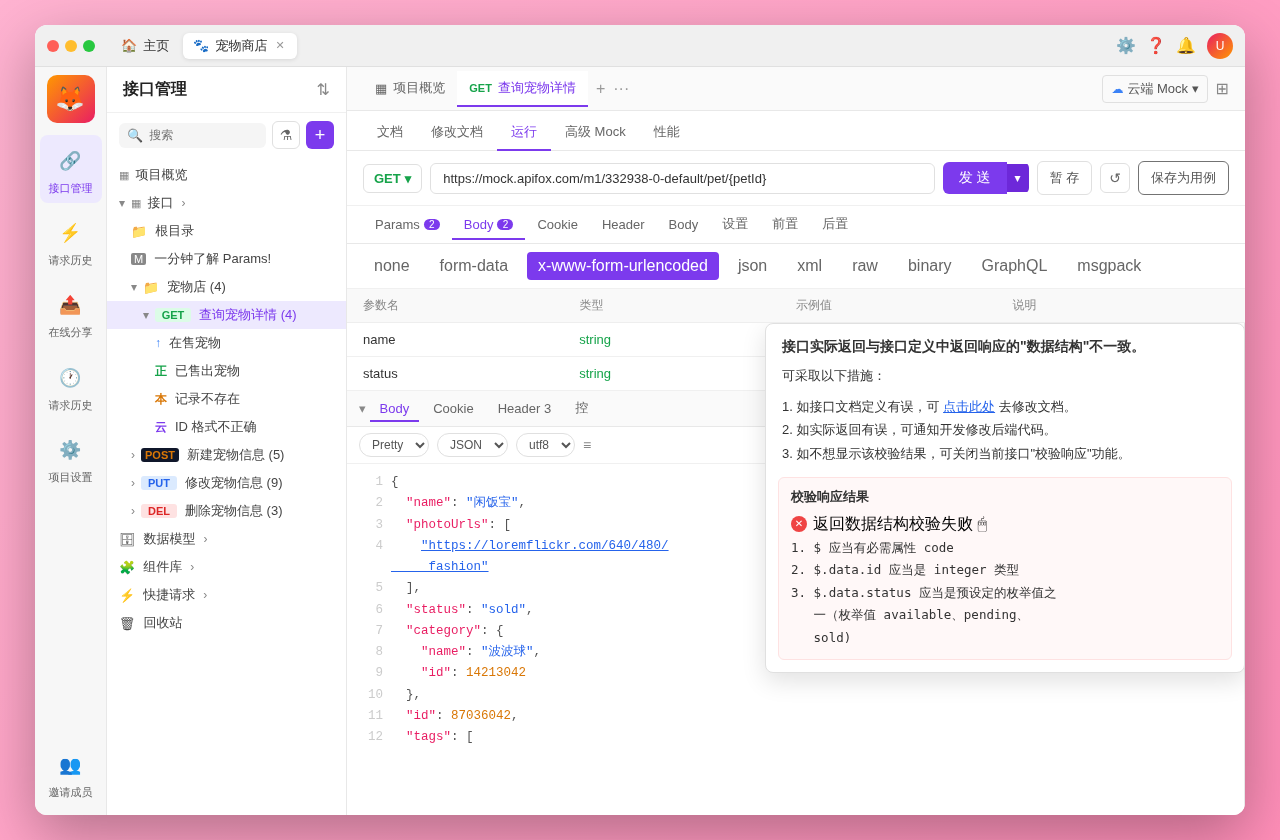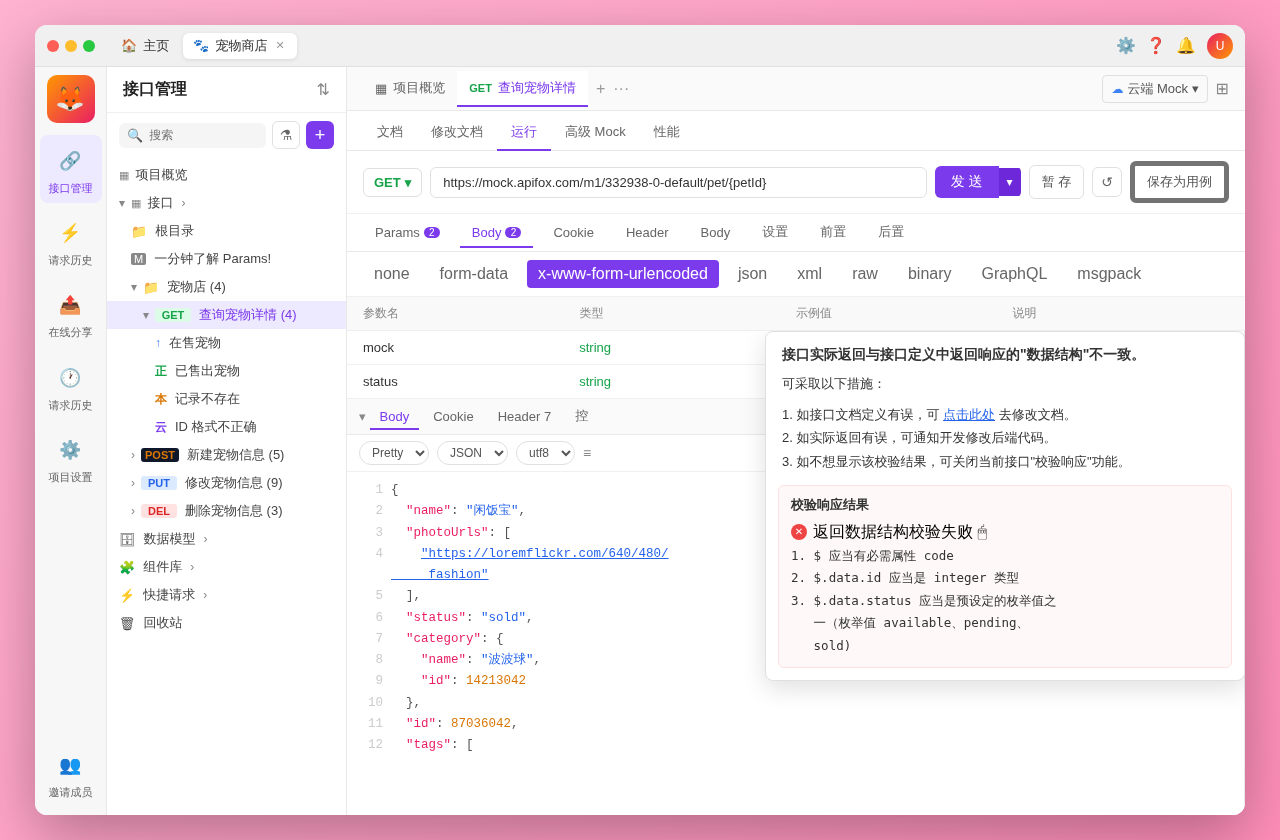--- a/index.html
+++ b/index.html
@@ -430,36 +430,36 @@
       padding: 6px 8px;
       border: 1px solid #e0e0e0;
       border-radius: 6px;
       font-size: 14px;
       color: #666;
       cursor: pointer;
       background: #fff;
     }
     .save-case-btn {
       padding: 7px 12px;
-      border: 5px solid #737373;
+      border: 1px solid #737373;
       border-radius: 6px;
       font-size: 13px;
       color: #555;
       cursor: pointer;
       background: #fff;
     }
     .params-tabs {
       display: flex;
       align-items: center;
       padding: 0 16px;
       border-bottom: 1px solid #e8e8e8;
       height: 38px;
       flex-shrink: 0;
       background: #fff;
-      gap: 8px;
+      gap: 0;
     }
     .params-tab {
       padding: 6px 12px;
       font-size: 13px;
       color: #666;
       cursor: pointer;
       border-bottom: 2px solid transparent;
       margin-bottom: -1px;
       display: flex;
       align-items: center;
@@ -937,37 +937,37 @@
         <div class="th">参数名</div>
         <div class="th">类型</div>
         <div class="th">示例值</div>
         <div class="th">说明</div>
       </div>
 
       <div class="body-response-area">
         <div class="body-panel">
 
           <div class="table-row">
-            <div class="td">mock</div>
+            <div class="td">name</div>
             <div class="td td-string">string</div>
             <div class="td"></div>
             <div class="td"></div>
           </div>
           <div class="table-row">
             <div class="td">status</div>
             <div class="td td-string">string</div>
             <div class="td"></div>
             <div class="td"></div>
           </div>
 
           <div class="body-panel-tabs">
             <span style="color:#888;font-size:13px;">▾</span>
             <div class="body-panel-tab active">Body</div>
             <div class="body-panel-tab">Cookie</div>
-            <div class="body-panel-tab">Header 7</div>
+            <div class="body-panel-tab">Header 3</div>
             <div class="body-panel-tab">控</div>
           </div>
 
           <div class="body-toolbar">
             <select class="body-toolbar-select">
               <option>Pretty</option>
               <option>Raw</option>
             </select>
             <select class="body-toolbar-select">
               <option>JSON</option>

